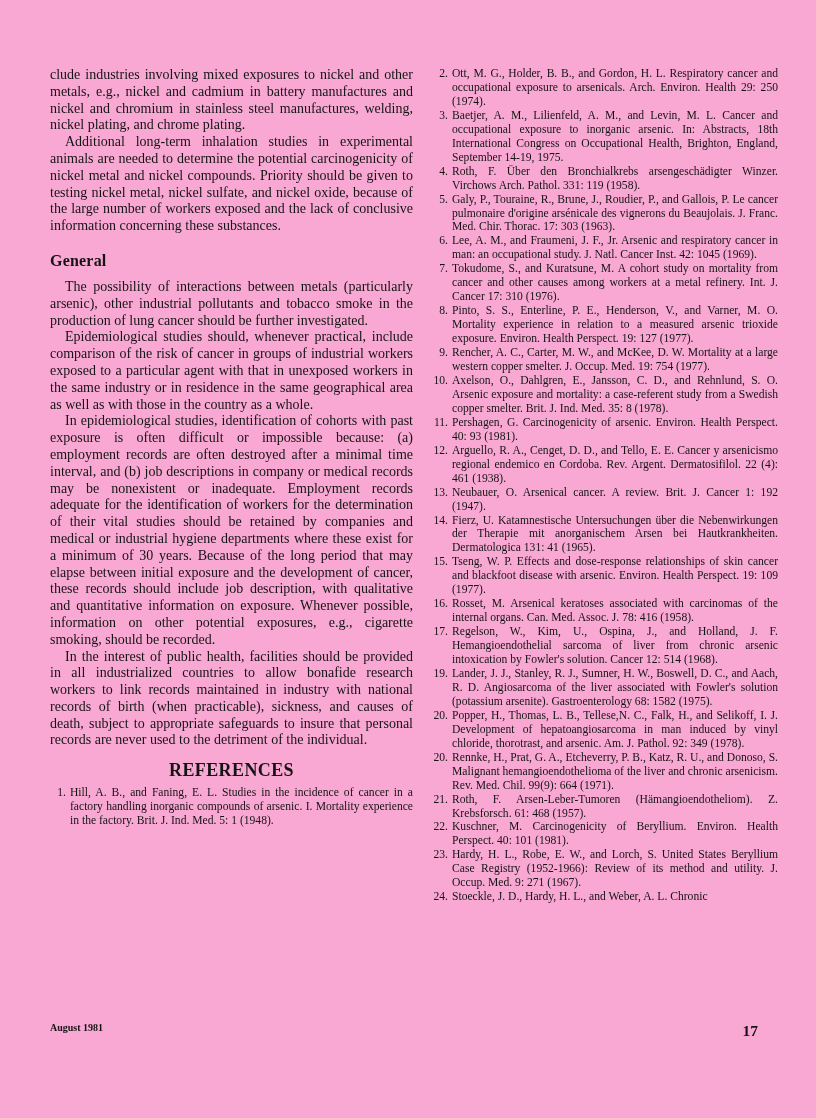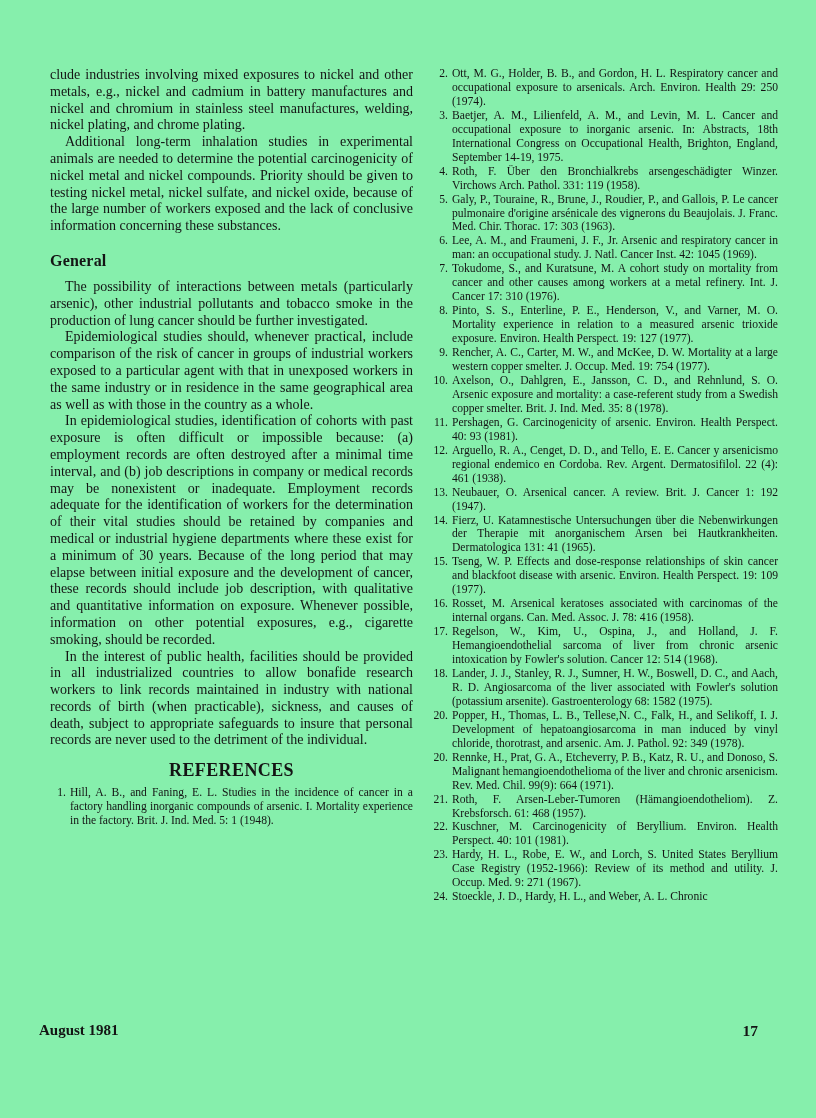--- a/index.html
+++ b/index.html
@@ -4,21 +4,21 @@
 <style>
   html, body { margin: 0; padding: 0; }
   body {
     width: 816px; height: 1118px;
     background: #ffffff;
     font-family: "Liberation Serif", serif;
     color: #141414;
     position: relative;
     overflow: hidden;
   }
-  .page { position: absolute; inset: 0; background: #86efac; }
+  .page { position: absolute; inset: 0; background: #f9a8d4; }
 
   
   .col { position: absolute; top: 67px; }
   .col-left  { left: 50px;  width: 363px; }
   .col-right { left: 432px; width: 346px; }
 
   
   .body-par {
     margin: 0;
     font-size: 14px;
@@ -62,22 +62,22 @@
     flex: 0 0 16px;
     text-align: right;
     padding-right: 4px;
     white-space: nowrap;
   }
   .ref-text { flex: 1 1 auto; }
 
   
   .footer-date {
     position: absolute;
-    left: 39px; top: 1022px;
-    font-size: 15px;
+    left: 50px; top: 1022px;
+    font-size: 10px;
     font-weight: bold;
   }
   .footer-page-num {
     position: absolute;
     left: 681px; top: 1022px;
     width: 77px;
     text-align: right;
     font-size: 15.5px;
     font-weight: bold;
   }
@@ -165,21 +165,21 @@
     </div>
     <div class="ref">
       <span class="ref-num">16.</span>
       <span class="ref-text">Rosset, M. Arsenical keratoses associated with carcinomas of the internal organs. Can. Med. Assoc. J. 78: 416 (1958).</span>
     </div>
     <div class="ref">
       <span class="ref-num">17.</span>
       <span class="ref-text">Regelson, W., Kim, U., Ospina, J., and Holland, J. F. Hemangioendothelial sarcoma of liver from chronic arsenic intoxication by Fowler's solution. Cancer 12: 514 (1968).</span>
     </div>
     <div class="ref">
-      <span class="ref-num">18.</span>
+      <span class="ref-num">19.</span>
       <span class="ref-text">Lander, J. J., Stanley, R. J., Sumner, H. W., Boswell, D. C., and Aach, R. D. Angiosarcoma of the liver associated with Fowler's solution (potassium arsenite). Gastroenterology 68: 1582 (1975).</span>
     </div>
     <div class="ref">
       <span class="ref-num">20.</span>
       <span class="ref-text">Popper, H., Thomas, L. B., Tellese,N. C., Falk, H., and Selikoff, I. J. Development of hepatoangiosarcoma in man induced by vinyl chloride, thorotrast, and arsenic. Am. J. Pathol. 92: 349 (1978).</span>
     </div>
     <div class="ref">
       <span class="ref-num">20.</span>
       <span class="ref-text">Rennke, H., Prat, G. A., Etcheverry, P. B., Katz, R. U., and Donoso, S. Malignant hemangioendothelioma of the liver and chronic arsenicism. Rev. Med. Chil. 99(9): 664 (1971).</span>
     </div>

